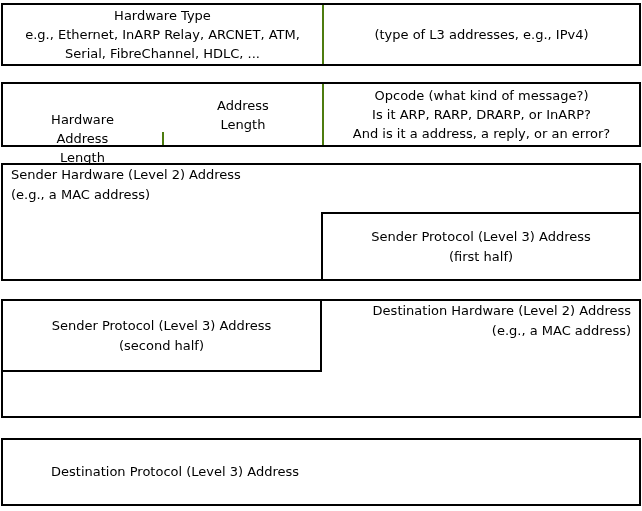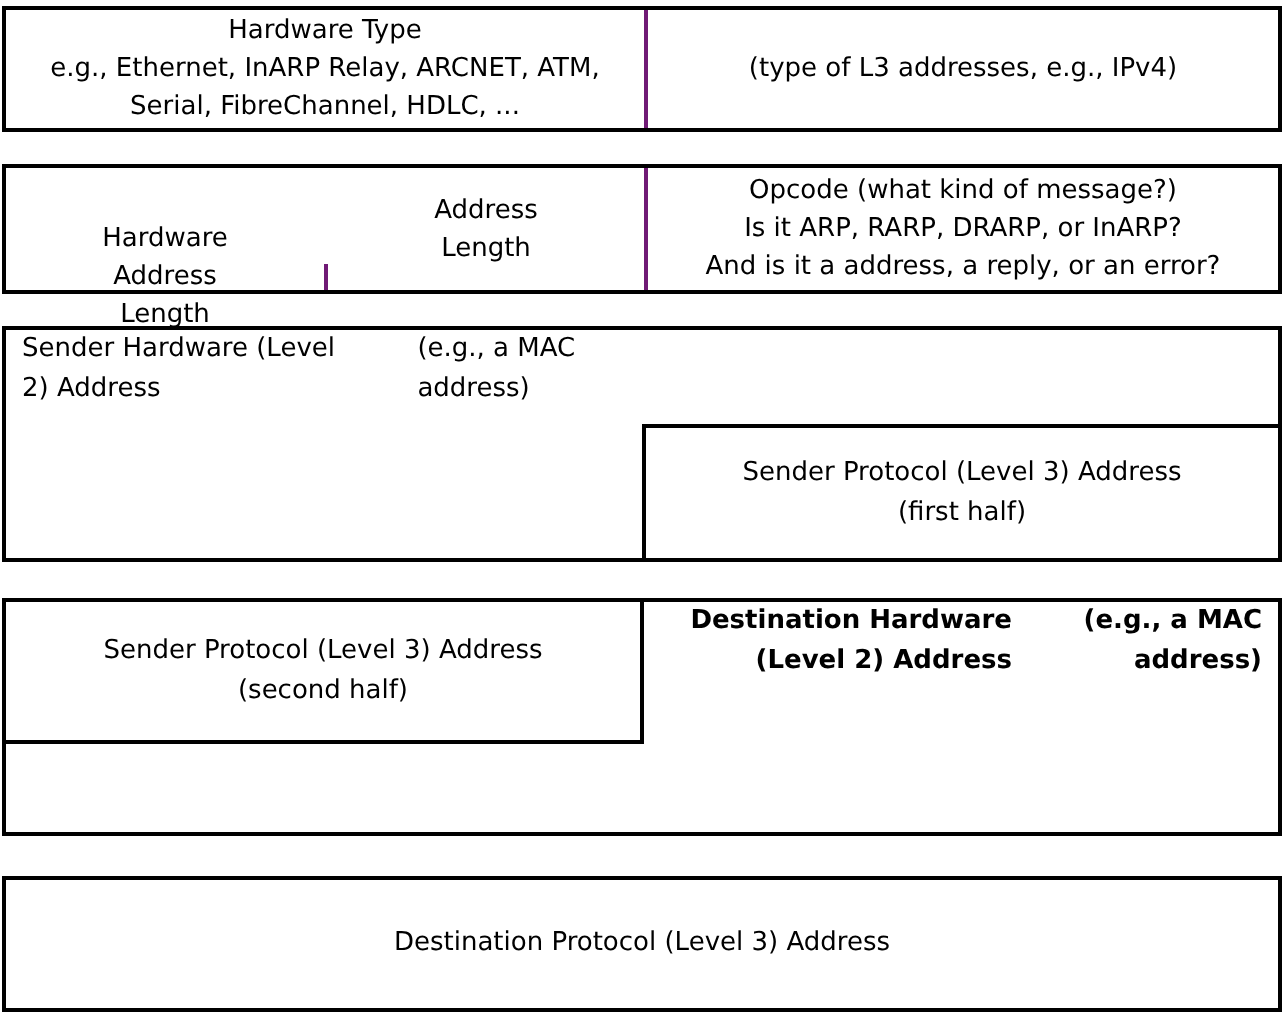--- a/index.html
+++ b/index.html
@@ -23,28 +23,27 @@
   }
   .cells { display: flex; width: 100%; height: 100%; }
   .cell {
     display: flex;
     flex-direction: column;
     justify-content: center;
     text-align: center;
     line-height: 19px;
   }
   .cell.grow { flex: 1; }
-  .divider-right { border-right: 2px solid #701a75; }
+  .divider-right { border-right: 2px solid #4d7c0f; }
   .abs-text {
     position: absolute;
     display: flex;
-    flex-direction: row;
-    justify-content: space-between;
+    flex-direction: column;
+    justify-content: flex-start;
     line-height: 20px;
-    gap: 32px;
   }
   
   .row1 { left: 1px; top: 3px; width: 640px; height: 63px; }
   .row1 .c1 { width: 321px; }
   
   .row2 { left: 1px; top: 82px; width: 640px; height: 65px; }
   .row2 .c1 { width: 161px; margin-top: 48px; }
   .row2 .c2 { width: 160px; }
   
   .row3 { left: 1px; top: 163px; width: 640px; height: 118px; }
@@ -62,26 +61,26 @@
   .row4 { left: 1px; top: 299px; width: 640px; height: 119px; }
   .row4 .inner {
     position: absolute;
     left: 0; top: 0; width: 319px; height: 71px;
     border-right: 2px solid #000000;
     border-bottom: 2px solid #000000;
     display: flex; flex-direction: column; justify-content: center;
     text-align: center; line-height: 20px;
     background: #ffffff;
   }
-  .row4 .main-text { right: 8px; top: 0; bottom: 0; left: 330px; text-align: right; font-weight: bold; }
+  .row4 .main-text { right: 8px; top: 0; bottom: 0; left: 330px; text-align: right; }
   
   .row5 {
     left: 1px; top: 438px; width: 640px; height: 68px;
     display: flex; flex-direction: column; justify-content: center;
-    text-align: center; line-height: 20px;
+    text-align: left; line-height: 20px; padding-left: 48px;
   }
 </style>
 </head>
 <body>
 
 <div class="canvas">
 
   <div class="box row1">
     <div class="cells">
       <div class="cell c1 divider-right">

